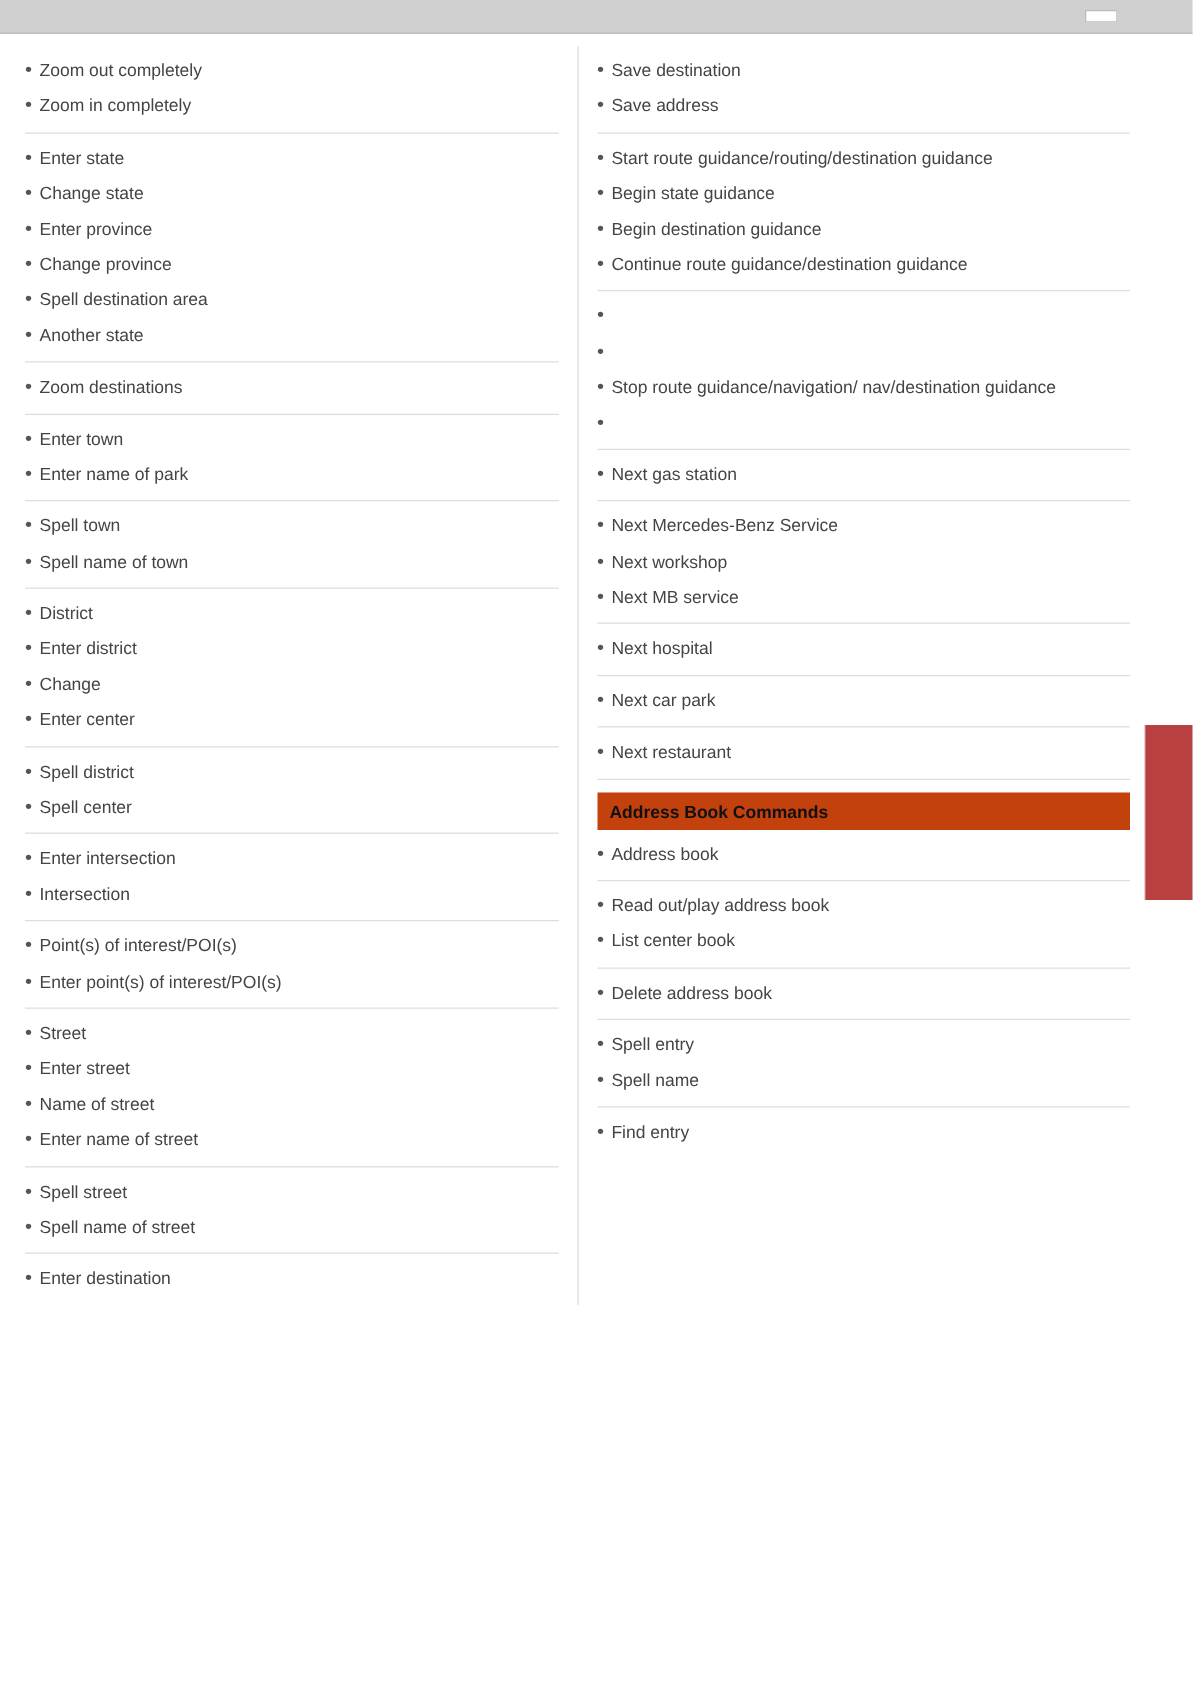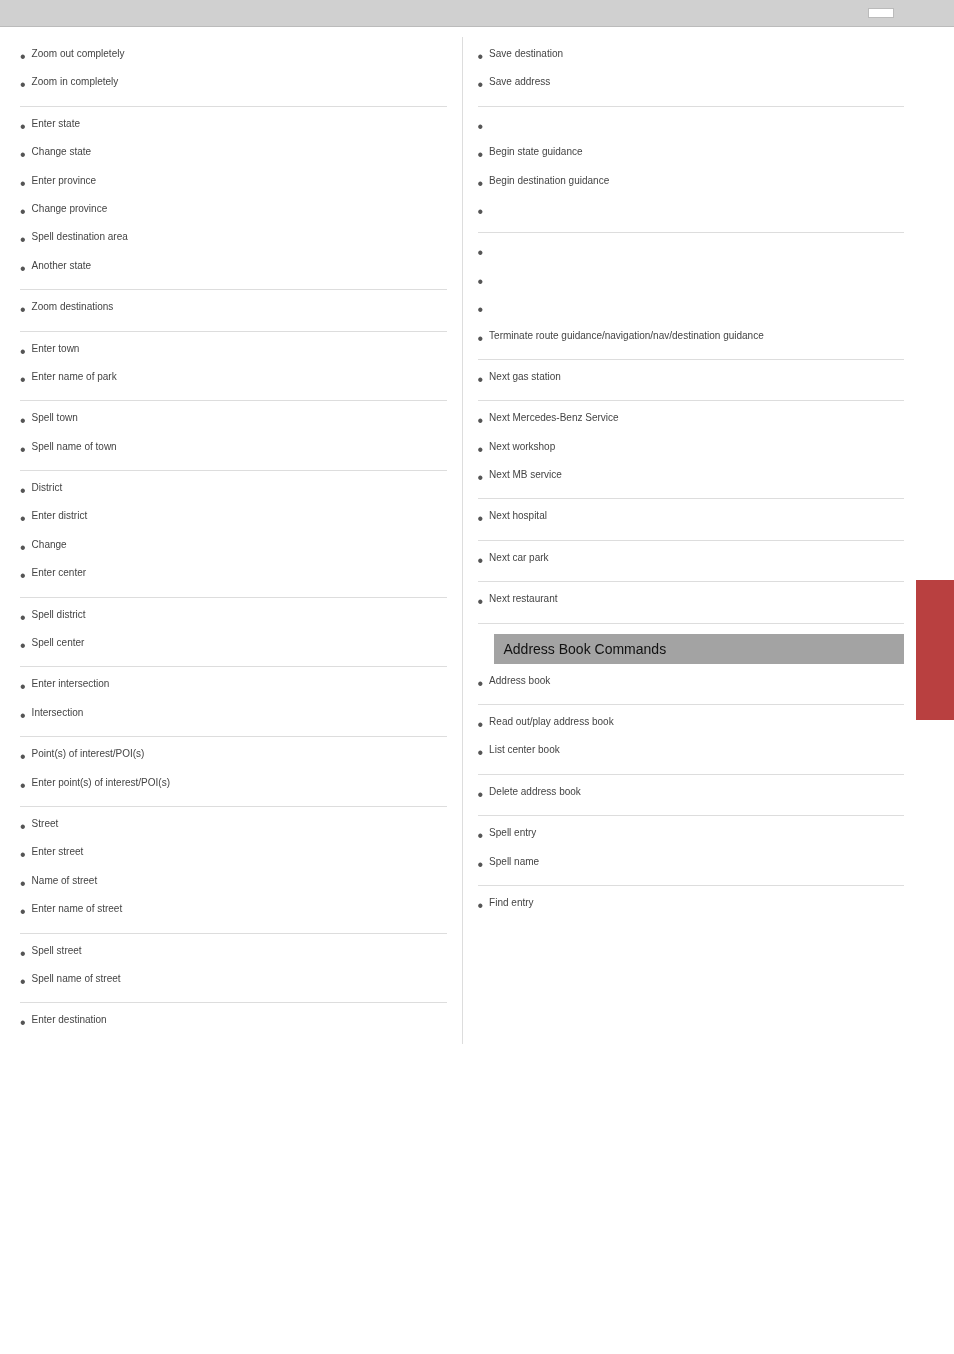--- a/index.html
+++ b/index.html
@@ -106,33 +106,33 @@
     .bullet {
       color: #555;
       margin-right: 6px;
       flex-shrink: 0;
       font-size: 16px;
       line-height: 1.4;
     }
 
     .item-text {
       color: #444;
-      font-size: 10px;
+      font-size: 14px;
       line-height: 1.5;
       text-align: center;
     }
 
     
     .section-header {
-      background: #a3a3a3;
+      background: #c2410c;
       padding: 7px 10px;
       font-size: 14px;
-      font-weight: normal;
+      font-weight: bold;
       color: #111;
-      margin: 10px 0 0 16px;
+      margin: 10px 0 0 0;
     }
 
     
     .address-book-section {
       margin-top: 10px;
     }
 
     
     .right-col .item-group:first-child {
       border-bottom: 1px solid #ddd;
@@ -313,46 +313,48 @@
             <span class="item-text">Save destination</span>
           </div>
           <div class="item-row">
             <span class="bullet">•</span>
             <span class="item-text">Save address</span>
           </div>
         </div>
         <div class="item-group">
           <div class="item-row">
             <span class="bullet">•</span>
+            <span class="item-text">Start route guidance/routing/destination guidance</span>
           </div>
           <div class="item-row">
             <span class="bullet">•</span>
             <span class="item-text">Begin state guidance</span>
           </div>
           <div class="item-row">
             <span class="bullet">•</span>
             <span class="item-text">Begin destination guidance</span>
           </div>
           <div class="item-row">
             <span class="bullet">•</span>
-          </div>
-        </div>
-        <div class="item-group">
-          <div class="item-row">
-            <span class="bullet">•</span>
-          </div>
-          <div class="item-row">
-            <span class="bullet">•</span>
-          </div>
-          <div class="item-row">
-            <span class="bullet">•</span>
-          </div>
-          <div class="item-row">
-            <span class="bullet">•</span>
-            <span class="item-text">Terminate route guidance/navigation/nav/destination guidance</span>
+            <span class="item-text">Continue route guidance/destination guidance</span>
+          </div>
+        </div>
+        <div class="item-group">
+          <div class="item-row">
+            <span class="bullet">•</span>
+          </div>
+          <div class="item-row">
+            <span class="bullet">•</span>
+          </div>
+          <div class="item-row">
+            <span class="bullet">•</span>
+            <span class="item-text">Stop route guidance/navigation/ nav/destination guidance</span>
+          </div>
+          <div class="item-row">
+            <span class="bullet">•</span>
           </div>
         </div>
         <div class="item-group">
           <div class="item-row">
             <span class="bullet">•</span>
             <span class="item-text">Next gas station</span>
           </div>
         </div>
         <div class="item-group">
           <div class="item-row">

